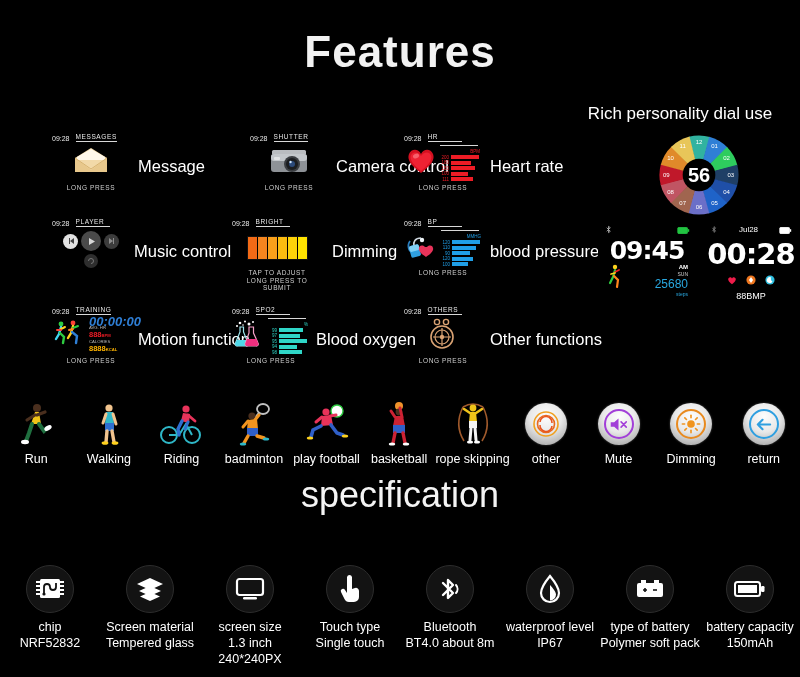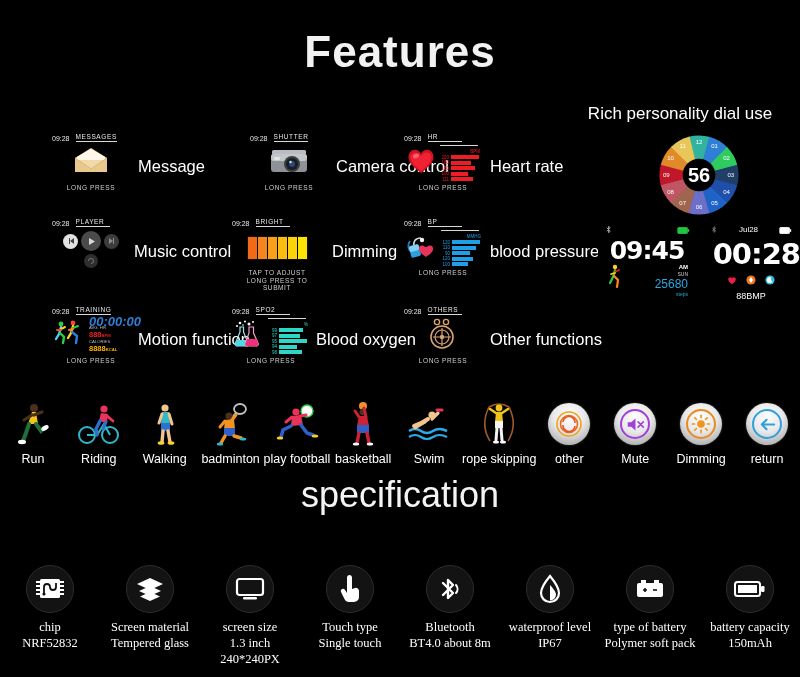--- a/index.html
+++ b/index.html
@@ -53,21 +53,21 @@
 
   .round-btn {
     width:42px; height:42px; border-radius:50%;
     background: radial-gradient(circle at 50% 32%, #fdfdfd 0%, #e9e9e9 44%, #bdbdbd 74%, #8e8e8e 100%);
     display:flex; align-items:center; justify-content:center;
     box-shadow: 0 0 2px #555;
   }
   .round-inner { width:30px; height:30px; border-radius:50%; display:flex; align-items:center; justify-content:center; }
 
   
-  .specs { position:absolute; left:0; top:565px; width:800px; display:flex;font-family:Liberation Serif, serif; }
+  .specs { position:absolute; left:0; top:565px; width:800px; display:flex; }
   .spec { flex:1; display:flex; flex-direction:column; align-items:center; }
   .spec-circle {
     width:48px; height:48px; border-radius:50%;
     background:#131313; border:1px solid #2c2c2c;
     display:flex; align-items:center; justify-content:center; margin-bottom:6px;
   }
   .spec-l1 { font-size:12.5px; color:#fff; white-space:nowrap; line-height:16px;}
   .spec-l2 { font-size:12.5px; color:#fff; white-space:nowrap; line-height:16px;}
   .spec-l3 { font-size:12.5px; color:#fff; white-space:nowrap; line-height:16px;}
 
@@ -504,21 +504,21 @@
           </svg>
       </span>
       <span style="font-size:8px;color:#fff;">Jul28</span>
       <span>
         <svg width="13" height="7" viewBox="0 0 14 8">
             <rect x="0.5" y="0.5" width="11" height="7" rx="1" fill="#ffffff" stroke="#fff"></rect>
             <rect x="12" y="2.5" width="1.5" height="3" fill="#fff"></rect>
           </svg>
       </span>
     </div>
-    <div class="wf-time" style="font-size:29px;color:#fff;text-align:right;letter-spacing:-1px;line-height:32px;">00:28</div>
+    <div class="wf-time" style="font-size:29px;color:#fff;text-align:center;letter-spacing:-1px;line-height:32px;">00:28</div>
     <div style="display:flex;justify-content:center;gap:9px;margin-top:1px;">
       <span>
         <svg width="10" height="9" viewBox="0 0 12 11">
             <path d="M6 10 C1.5 6.5 0.5 4 2 2.3 C3.5 0.7 5.2 1.5 6 3 C6.8 1.5 8.5 0.7 10 2.3 C11.5 4 10.5 6.5 6 10 Z" fill="#ee1c4a"></path>
           </svg>
       </span>
       <span>
         <svg width="10" height="10" viewBox="0 0 12 12">
             <circle cx="6" cy="6" r="5.5" fill="#f07820"></circle>
             <path d="M6 2.5 L8.5 6 L6 9.5 L3.5 6 Z" fill="#fff"></path>
@@ -543,53 +543,53 @@
           <path d="M18 10 L22 10 L24 22 L14 22 Z" fill="#f0c419"></path>
           <path d="M15 22 L12 31 L9 39" stroke="#1f6f3f" stroke-width="4" fill="none" stroke-linecap="round"></path>
           <path d="M22 22 L27 29 L30 26" stroke="#1f6f3f" stroke-width="4" fill="none" stroke-linecap="round"></path>
           <path d="M20 13 L28 10" stroke="#4a2f1e" stroke-width="3.2" fill="none" stroke-linecap="round"></path>
           <path d="M18 13 L10 18" stroke="#4a2f1e" stroke-width="3.2" fill="none" stroke-linecap="round"></path>
           <ellipse cx="8" cy="40" rx="4" ry="2.2" fill="#ffffff"></ellipse>
           <ellipse cx="31" cy="26" rx="4" ry="2.2" fill="#ffffff" transform="rotate(-30 31 26)"></ellipse>
         </svg>
       </div>
       <div class="cap">Run</div>
-    </div>
-
-    <div class="sport">
-      <div class="glyph">
-        <svg width="44" height="44" viewBox="0 0 44 44">
-          <circle cx="10" cy="33" r="8" fill="none" stroke="#2fb8c8" stroke-width="2"></circle>
-          <circle cx="33" cy="33" r="8" fill="none" stroke="#2fb8c8" stroke-width="2"></circle>
-          <path d="M10 33 L20 33 L27 22 L33 33" stroke="#2fb8c8" stroke-width="2" fill="none"></path>
-          <circle cx="27" cy="7" r="3.6" fill="#e8335a"></circle>
-          <path d="M24 11 L31 12 L30 21 L22 19 Z" fill="#e8335a"></path>
-          <path d="M23 19 L19 27 L20 33" stroke="#2f6fd0" stroke-width="3.4" fill="none" stroke-linecap="round"></path>
-          <path d="M29 20 L26 27" stroke="#2f6fd0" stroke-width="3" fill="none" stroke-linecap="round"></path>
-          <path d="M29 13 L36 19" stroke="#e8335a" stroke-width="2.8" fill="none" stroke-linecap="round"></path>
-        </svg>
-      </div>
-      <div class="cap">Riding</div>
     </div>
 
     <div class="sport">
       <div class="glyph">
         <svg width="38" height="44" viewBox="0 0 38 44">
           <circle cx="19" cy="6" r="3.6" fill="#f2c48e"></circle>
           <path d="M16 10 L23 10 L24 22 L15 22 Z" fill="#2fb8c8"></path>
           <rect x="15" y="21" width="9" height="8" fill="#2f6fd0"></rect>
           <path d="M17 29 L16 40" stroke="#f2c48e" stroke-width="3.4" fill="none" stroke-linecap="round"></path>
           <path d="M22 29 L24 40" stroke="#f2c48e" stroke-width="3.4" fill="none" stroke-linecap="round"></path>
           <path d="M23 12 L26 22" stroke="#f2c48e" stroke-width="3" fill="none" stroke-linecap="round"></path>
           <path d="M16 12 L13 21" stroke="#f2c48e" stroke-width="3" fill="none" stroke-linecap="round"></path>
           <ellipse cx="15" cy="41" rx="3.4" ry="1.8" fill="#ffd21e"></ellipse>
           <ellipse cx="25" cy="41" rx="3.4" ry="1.8" fill="#ffd21e"></ellipse>
         </svg>
       </div>
       <div class="cap">Walking</div>
+    </div>
+
+    <div class="sport">
+      <div class="glyph">
+        <svg width="44" height="44" viewBox="0 0 44 44">
+          <circle cx="10" cy="33" r="8" fill="none" stroke="#2fb8c8" stroke-width="2"></circle>
+          <circle cx="33" cy="33" r="8" fill="none" stroke="#2fb8c8" stroke-width="2"></circle>
+          <path d="M10 33 L20 33 L27 22 L33 33" stroke="#2fb8c8" stroke-width="2" fill="none"></path>
+          <circle cx="27" cy="7" r="3.6" fill="#e8335a"></circle>
+          <path d="M24 11 L31 12 L30 21 L22 19 Z" fill="#e8335a"></path>
+          <path d="M23 19 L19 27 L20 33" stroke="#2f6fd0" stroke-width="3.4" fill="none" stroke-linecap="round"></path>
+          <path d="M29 20 L26 27" stroke="#2f6fd0" stroke-width="3" fill="none" stroke-linecap="round"></path>
+          <path d="M29 13 L36 19" stroke="#e8335a" stroke-width="2.8" fill="none" stroke-linecap="round"></path>
+        </svg>
+      </div>
+      <div class="cap">Riding</div>
     </div>
 
     <div class="sport">
       <div class="glyph">
         <svg width="44" height="44" viewBox="0 0 44 44">
           <ellipse cx="31" cy="7" rx="6" ry="5" fill="none" stroke="#c0c0c0" stroke-width="1.8"></ellipse>
           <path d="M27 11 L22 17" stroke="#c0c0c0" stroke-width="2"></path>
           <circle cx="20" cy="14" r="3.6" fill="#4a2f1e"></circle>
           <path d="M16 18 L25 17 L26 27 L15 27 Z" fill="#f2941f"></path>
           <rect x="15" y="26" width="11" height="8" fill="#2f5fc8"></rect>
@@ -632,34 +632,20 @@
           <path d="M23 31 L25 41" stroke="#cc2233" stroke-width="3.4" fill="none" stroke-linecap="round"></path>
           <path d="M22 15 L20 6" stroke="#cc2233" stroke-width="3" fill="none" stroke-linecap="round"></path>
           <path d="M15 15 L11 9" stroke="#cc2233" stroke-width="3" fill="none" stroke-linecap="round"></path>
           <ellipse cx="12" cy="42" rx="3.2" ry="1.6" fill="#ffffff"></ellipse>
           <ellipse cx="26" cy="42" rx="3.2" ry="1.6" fill="#ffffff"></ellipse>
         </svg>
       </div>
       <div class="cap">basketball</div>
     </div>
 
-    <div class="sport">
-      <div class="glyph">
-        <svg width="48" height="40" viewBox="0 0 48 40">
-          <path d="M4 27 Q10 23 16 27 Q22 31 28 27 Q34 23 42 27" stroke="#2fa8e8" stroke-width="2.6" fill="none"></path>
-          <path d="M4 33 Q10 29 16 33 Q22 37 28 33 Q34 29 42 33" stroke="#2fa8e8" stroke-width="2.2" fill="none"></path>
-          <circle cx="27" cy="11" r="3.6" fill="#f2c48e"></circle>
-          <path d="M23 15 Q16 20 9 22" stroke="#f2c48e" stroke-width="4" fill="none" stroke-linecap="round"></path>
-          <path d="M27 15 L33 9" stroke="#f2c48e" stroke-width="3.2" fill="none" stroke-linecap="round"></path>
-          <path d="M32 6 L37 6" stroke="#e8335a" stroke-width="3" fill="none" stroke-linecap="round"></path>
-          <path d="M20 18 L10 24" stroke="#f2c48e" stroke-width="3" fill="none" stroke-linecap="round"></path>
-        </svg>
-      </div>
-      <div class="cap">Swim</div>
-    </div>
 
     <div class="sport">
       <div class="glyph">
         <svg width="40" height="46" viewBox="0 0 40 46">
           <path d="M10 6 Q1 24 11 40" stroke="#a05a2c" stroke-width="1.6" fill="none"></path>
           <path d="M30 6 Q39 24 29 40" stroke="#a05a2c" stroke-width="1.6" fill="none"></path>
           <path d="M10 6 Q20 0 30 6" stroke="#a05a2c" stroke-width="1.6" fill="none"></path>
           <circle cx="20" cy="7" r="3.4" fill="#f0c419"></circle>
           <path d="M17 11 L23 11 L24 21 L16 21 Z" fill="#f0c419"></path>
           <rect x="16" y="20" width="8" height="7" fill="#f5f5f5"></rect>

